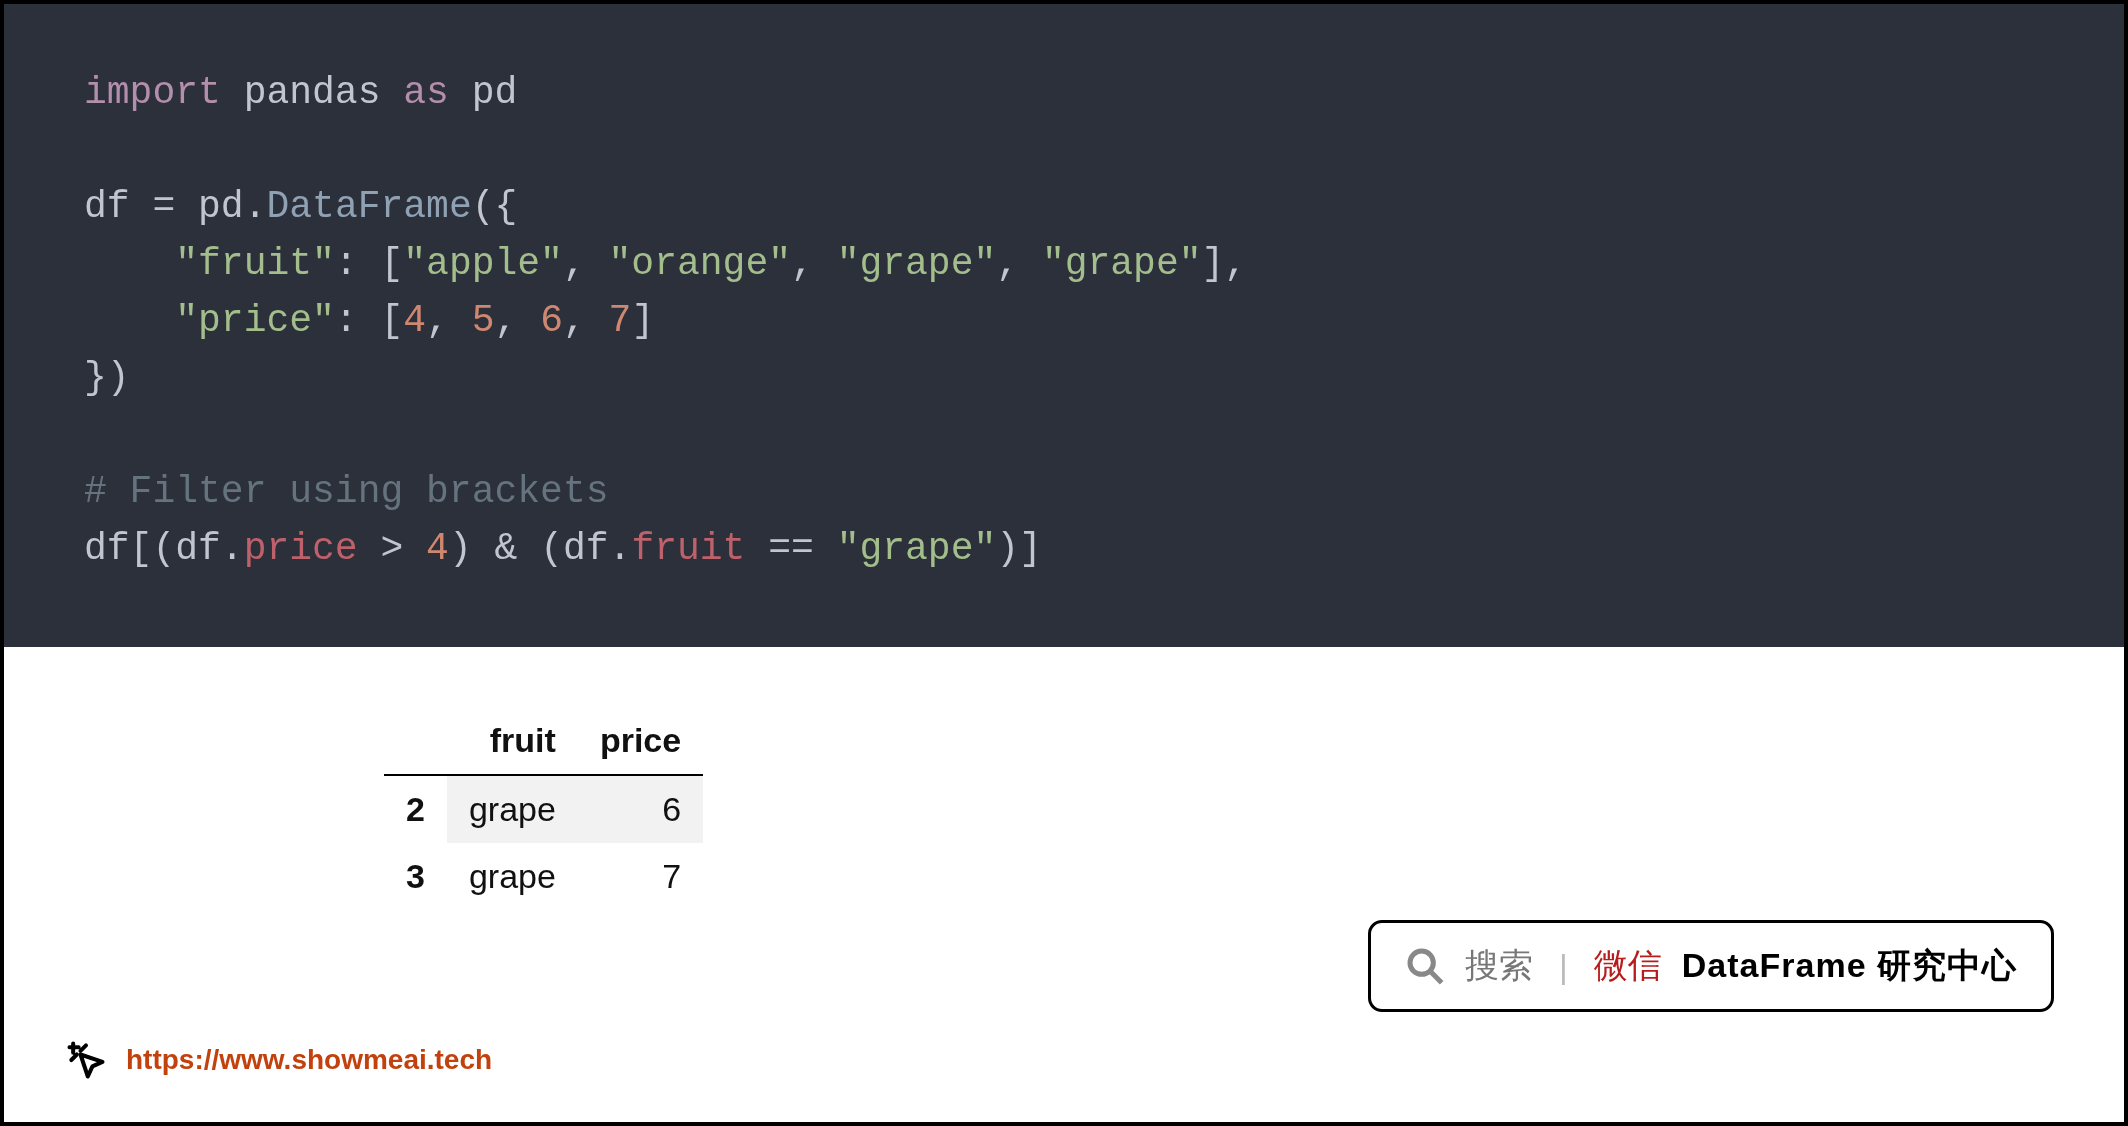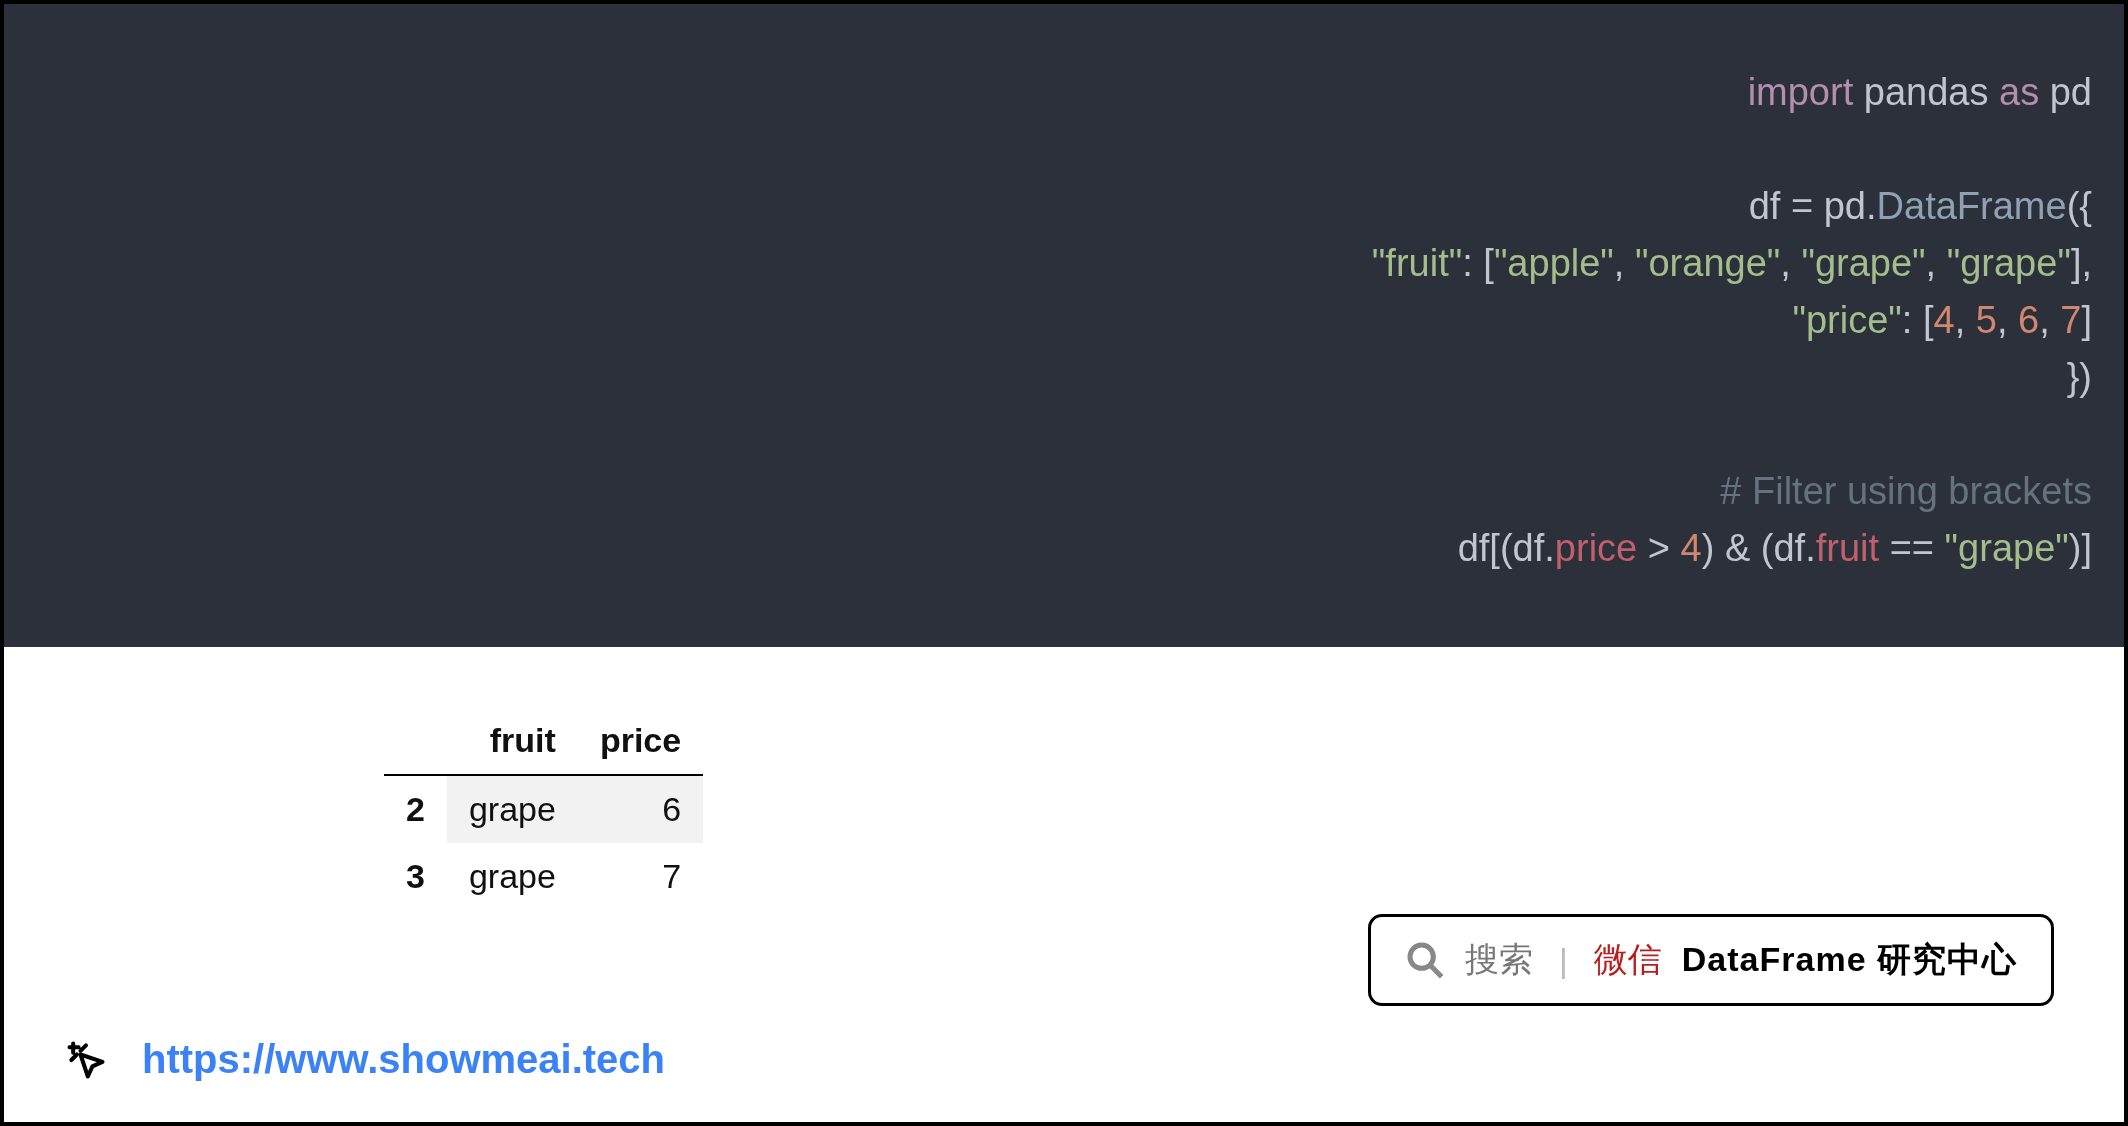--- a/index.html
+++ b/index.html
@@ -11,27 +11,26 @@
   .frame {
     width: 2128px;
     height: 1126px;
     border: 4px solid #000;
     position: relative;
     background: #fff;
     overflow: hidden;
   }
   .code-block {
     background: #2b303b;
-    padding: 60px 32px 70px 80px;
-    font-family: Liberation Sans, sans-serif;
+    padding: 60px 80px 70px 80px;
+    font-family: Liberation Mono, monospace;
     font-size: 38px;
     line-height: 1.5;
     color: #c0c5ce;
     white-space: pre;
-    text-align: right;
   }
   .tok-import    { color: #b48ead; }
   .tok-as        { color: #b48ead; }
   .tok-var       { color: #c0c5ce; }
   .tok-eq        { color: #c0c5ce; }
   .tok-module    { color: #c0c5ce; }
   .tok-dot       { color: #c0c5ce; }
   .tok-func      { color: #8fa1b3; }
   .tok-str       { color: #a3be8c; }
   .tok-num       { color: #d08770; }
@@ -66,37 +65,37 @@
   .df-table tbody tr:nth-child(1) td { background: #f2f2f2; }
   .df-table tbody tr:nth-child(2) td { background: #fff; }
   .df-table td.idx-cell { background: #fff !important; font-weight:700; }
 
   .footer-link {
     position: absolute;
     left: 60px;
     bottom: 40px;
     display: flex;
     align-items: center;
-    gap: 34px;
-    font-size: 40px;
+    gap: 18px;
+    font-size: 28px;
     font-weight: 700;
-    color: #3b82f6;
+    color: #c2410c;
   }
   .cursor-icon {
     width: 44px;
     height: 44px;
     stroke: #000;
     stroke-width: 2.2;
     fill: none;
   }
 
   .search-badge {
     position: absolute;
     right: 70px;
-    bottom: 116px;
+    bottom: 110px;
     border: 3px solid #000;
     border-radius: 14px;
     padding: 20px 34px;
     display: flex;
     align-items: center;
     gap: 20px;
     font-size: 34px;
     background: #fff;
   }
   .search-badge .search-icon {

